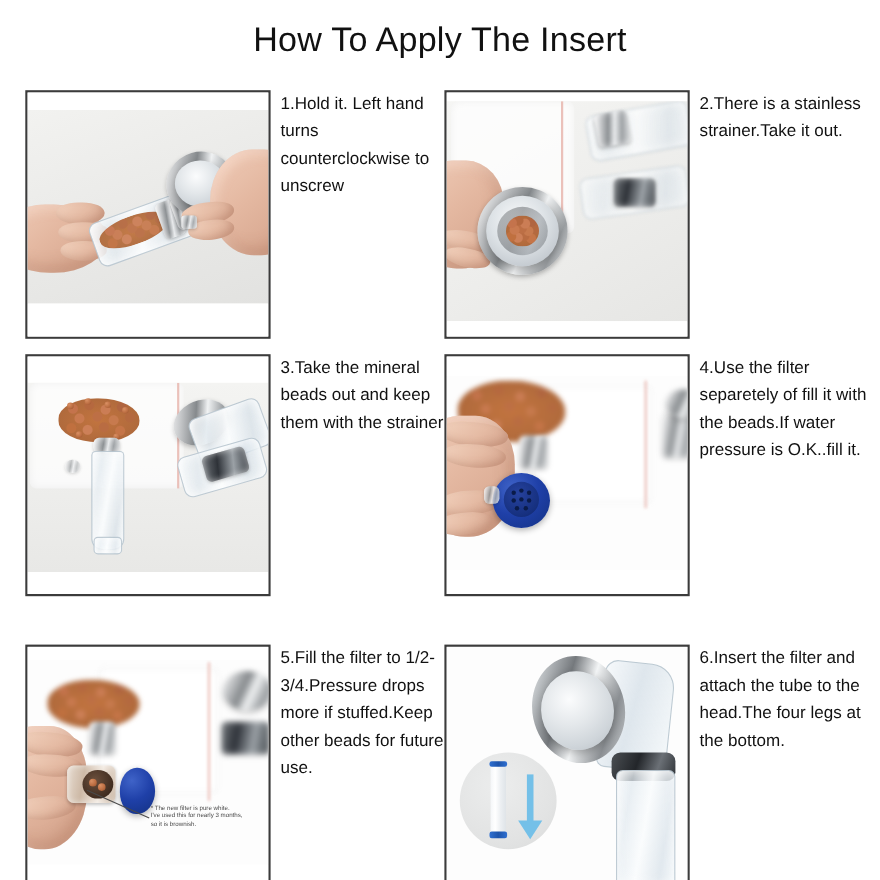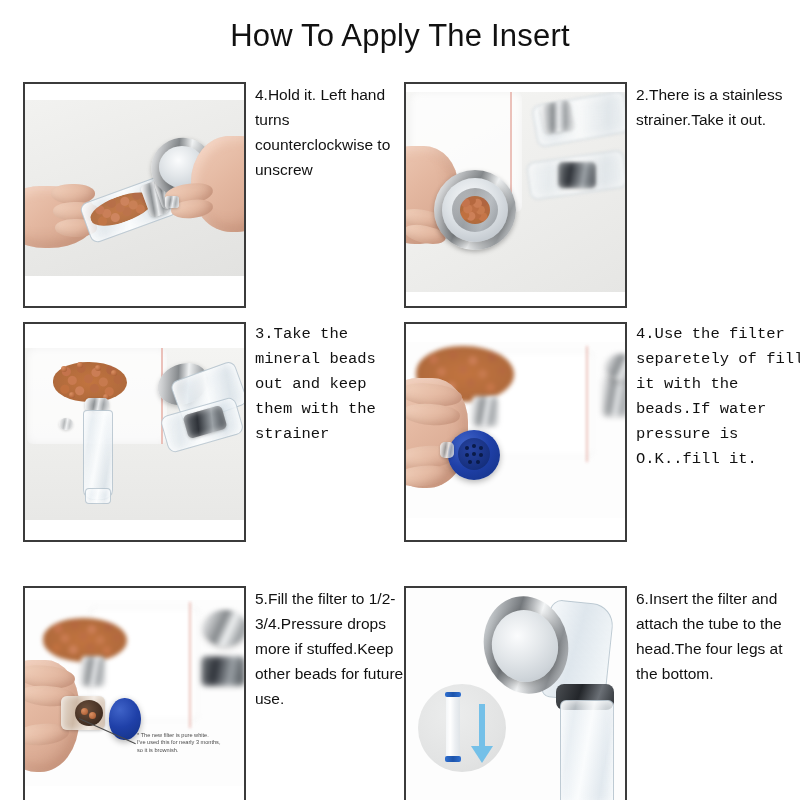--- a/index.html
+++ b/index.html
@@ -36,21 +36,21 @@
     left: 23px;
     width: 754px;
     height: 700px;
   }
   .step-row {
     position: absolute;
     left: 0;
     width: 754px;
   }
   .step-row.row-0 { top: 0px;   height: 226px; }
-  .step-row.row-1 { top: 240px; height: 220px; font-family: Liberation Mono, monospace; }
+  .step-row.row-1 { top: 240px; height: 220px; }
   .step-row.row-2 { top: 504px; height: 222px; }
 
   .step-cell {
     position: absolute;
     top: 0;
     height: 100%;
   }
   .step-cell.col-0 { left: 0px; width: 377px; }
   .step-cell.col-1 { left: 381px; width: 373px; }
 
@@ -306,21 +306,21 @@
             <div class="head-disc" style="left:134px;top:46px;width:46px;height:42px"></div>
 
             <div class="hand" style="left:166px;top:36px;width:80px;height:96px;border-radius:48% 38% 42% 50%"></div>
             <div class="finger" style="left:140px;top:84px;width:48px;height:20px;transform:rotate(-8deg)"></div>
             <div class="finger" style="left:146px;top:100px;width:42px;height:18px;transform:rotate(-6deg)"></div>
             <div class="chrome" style="left:140px;top:96px;width:14px;height:12px;border-radius:3px"></div>
           </div>
           <div class="band" style="top:192px;height:34px"></div>
         </div>
       </div>
-      <div class="step-caption">4.Hold it. Left hand turns counterclockwise to unscrew</div>
+      <div class="step-caption">1.Hold it. Left hand turns counterclockwise to unscrew</div>
     </div>
 
     <div class="step-cell col-1">
       <div class="photo-frame">
         <div class="photo">
           <div class="band" style="top:0;height:8px"></div>
           <div class="scene bg-bag" style="top:8px;height:200px">
             <div class="bag" style="left:4px;top:0px;width:112px;height:120px"></div>
             <div class="bag-seam" style="left:104px;top:0px;height:120px"></div>
 

